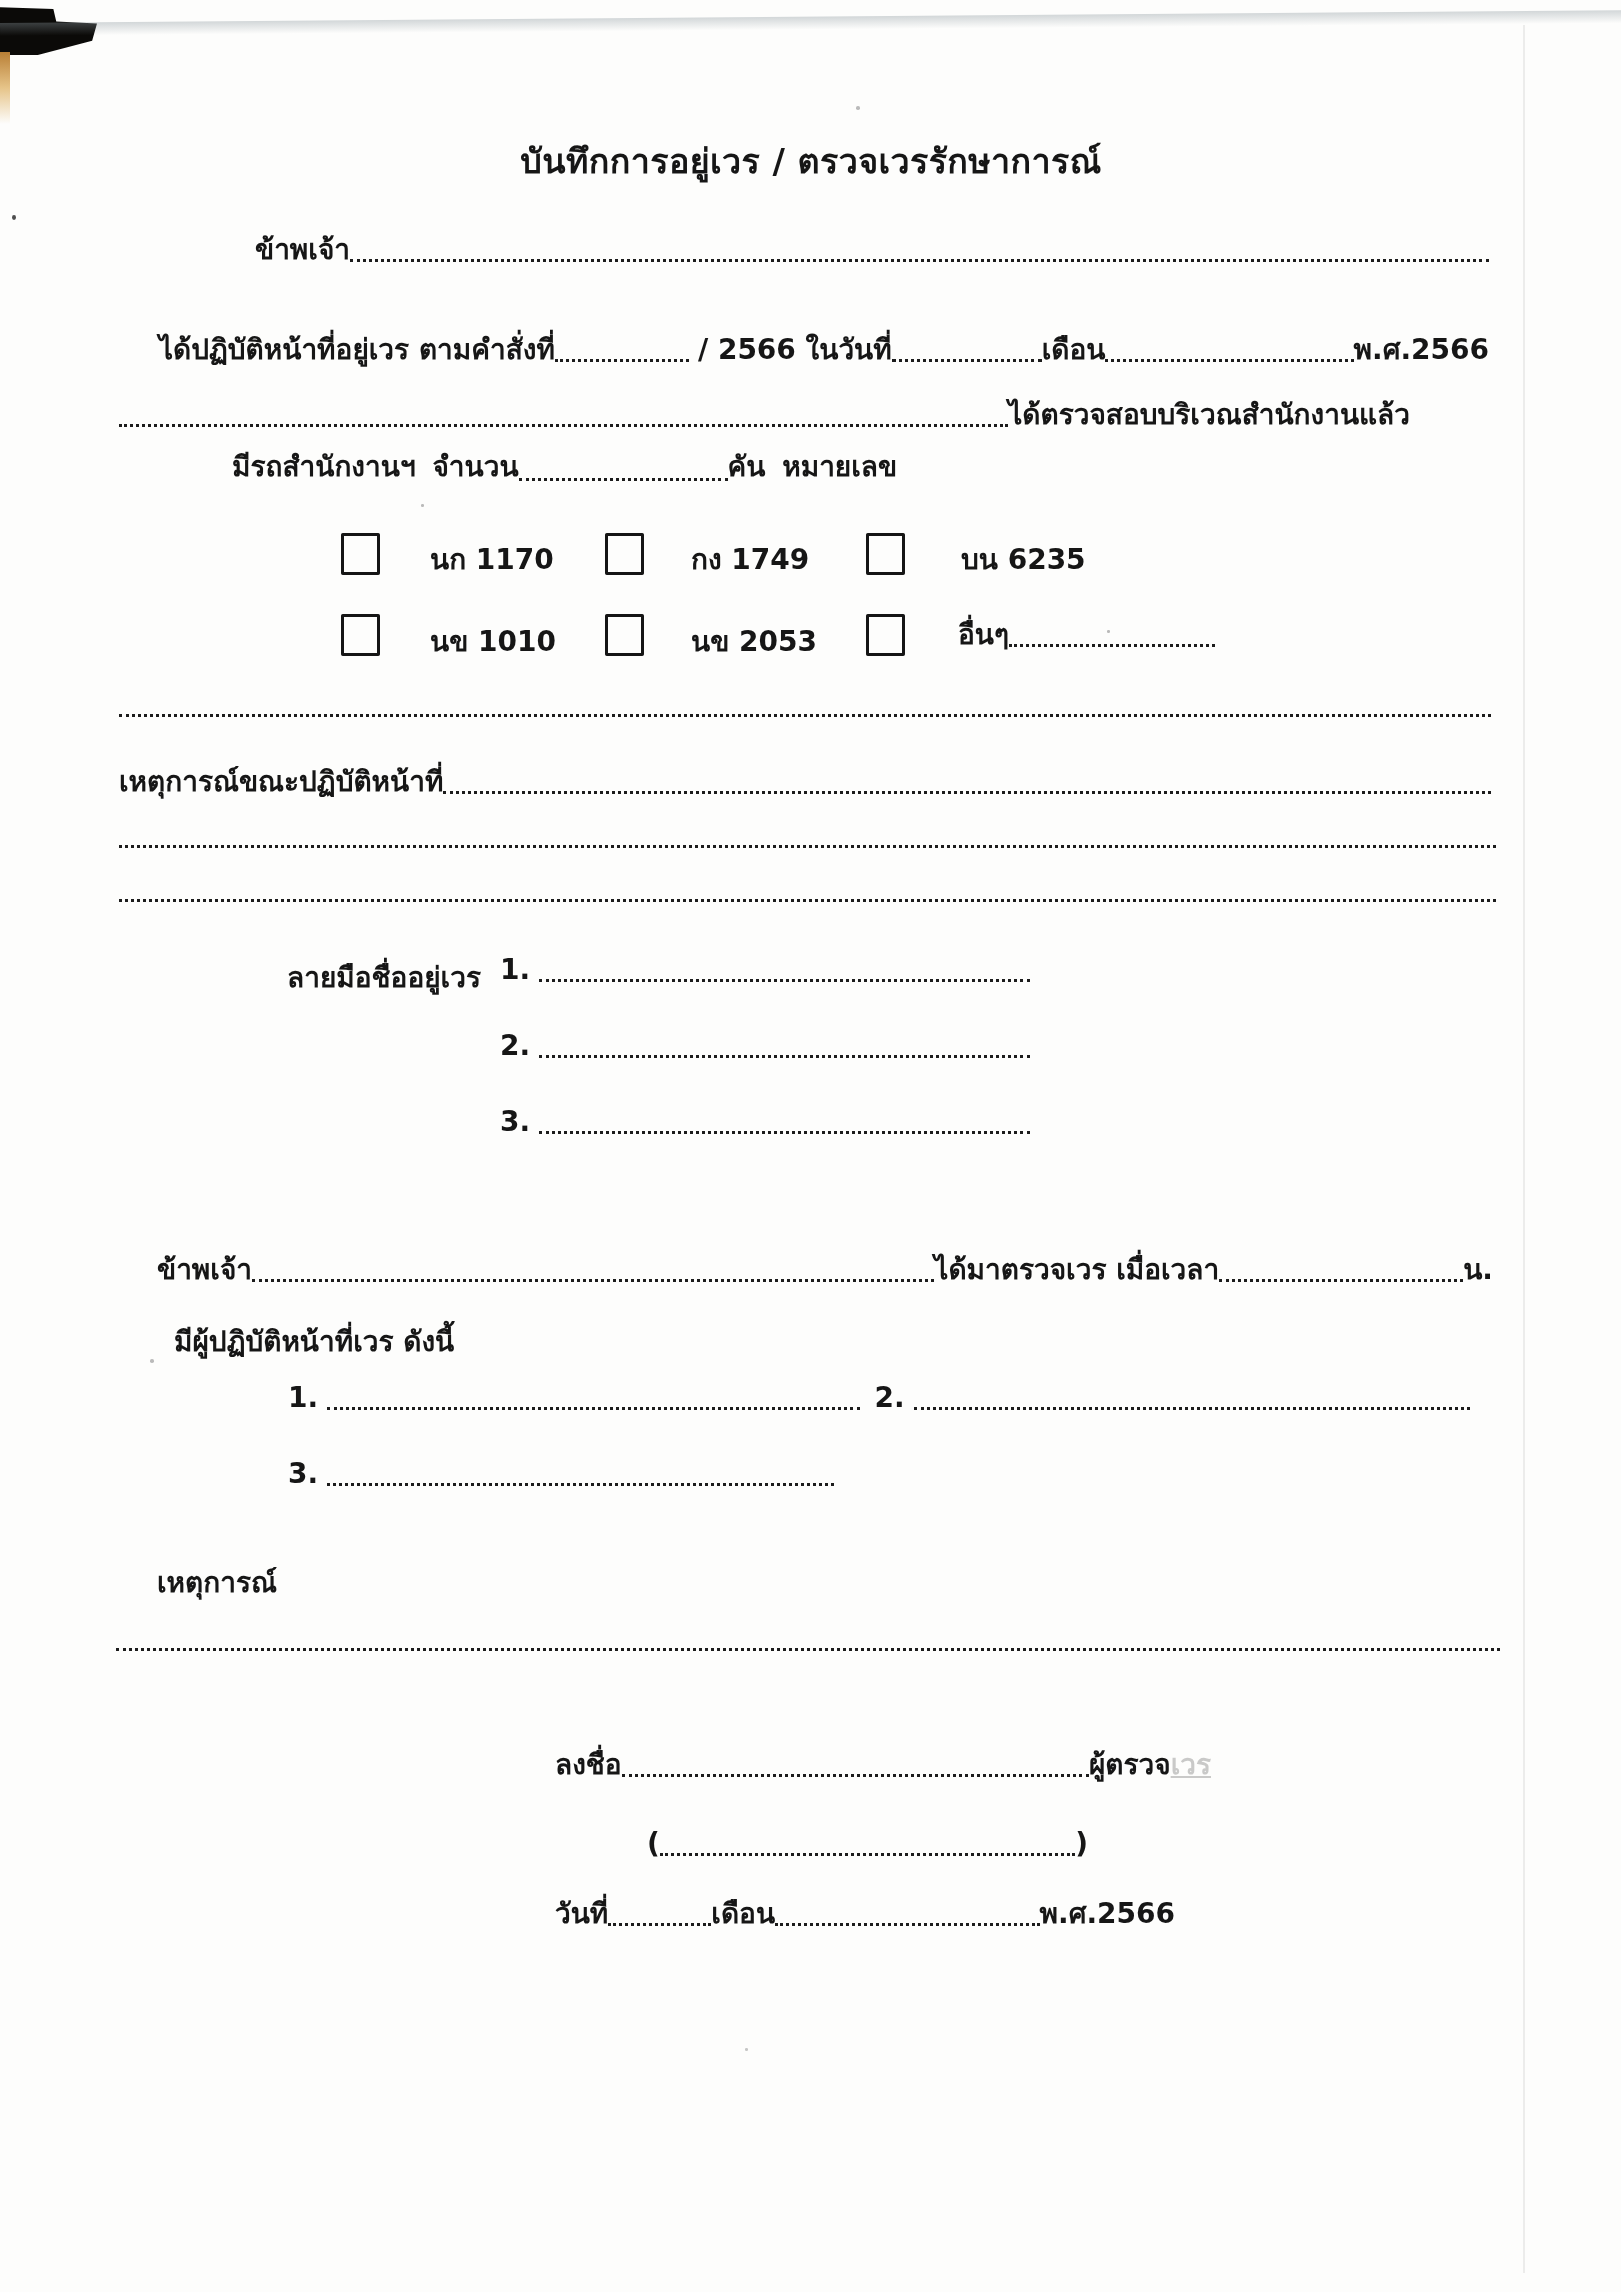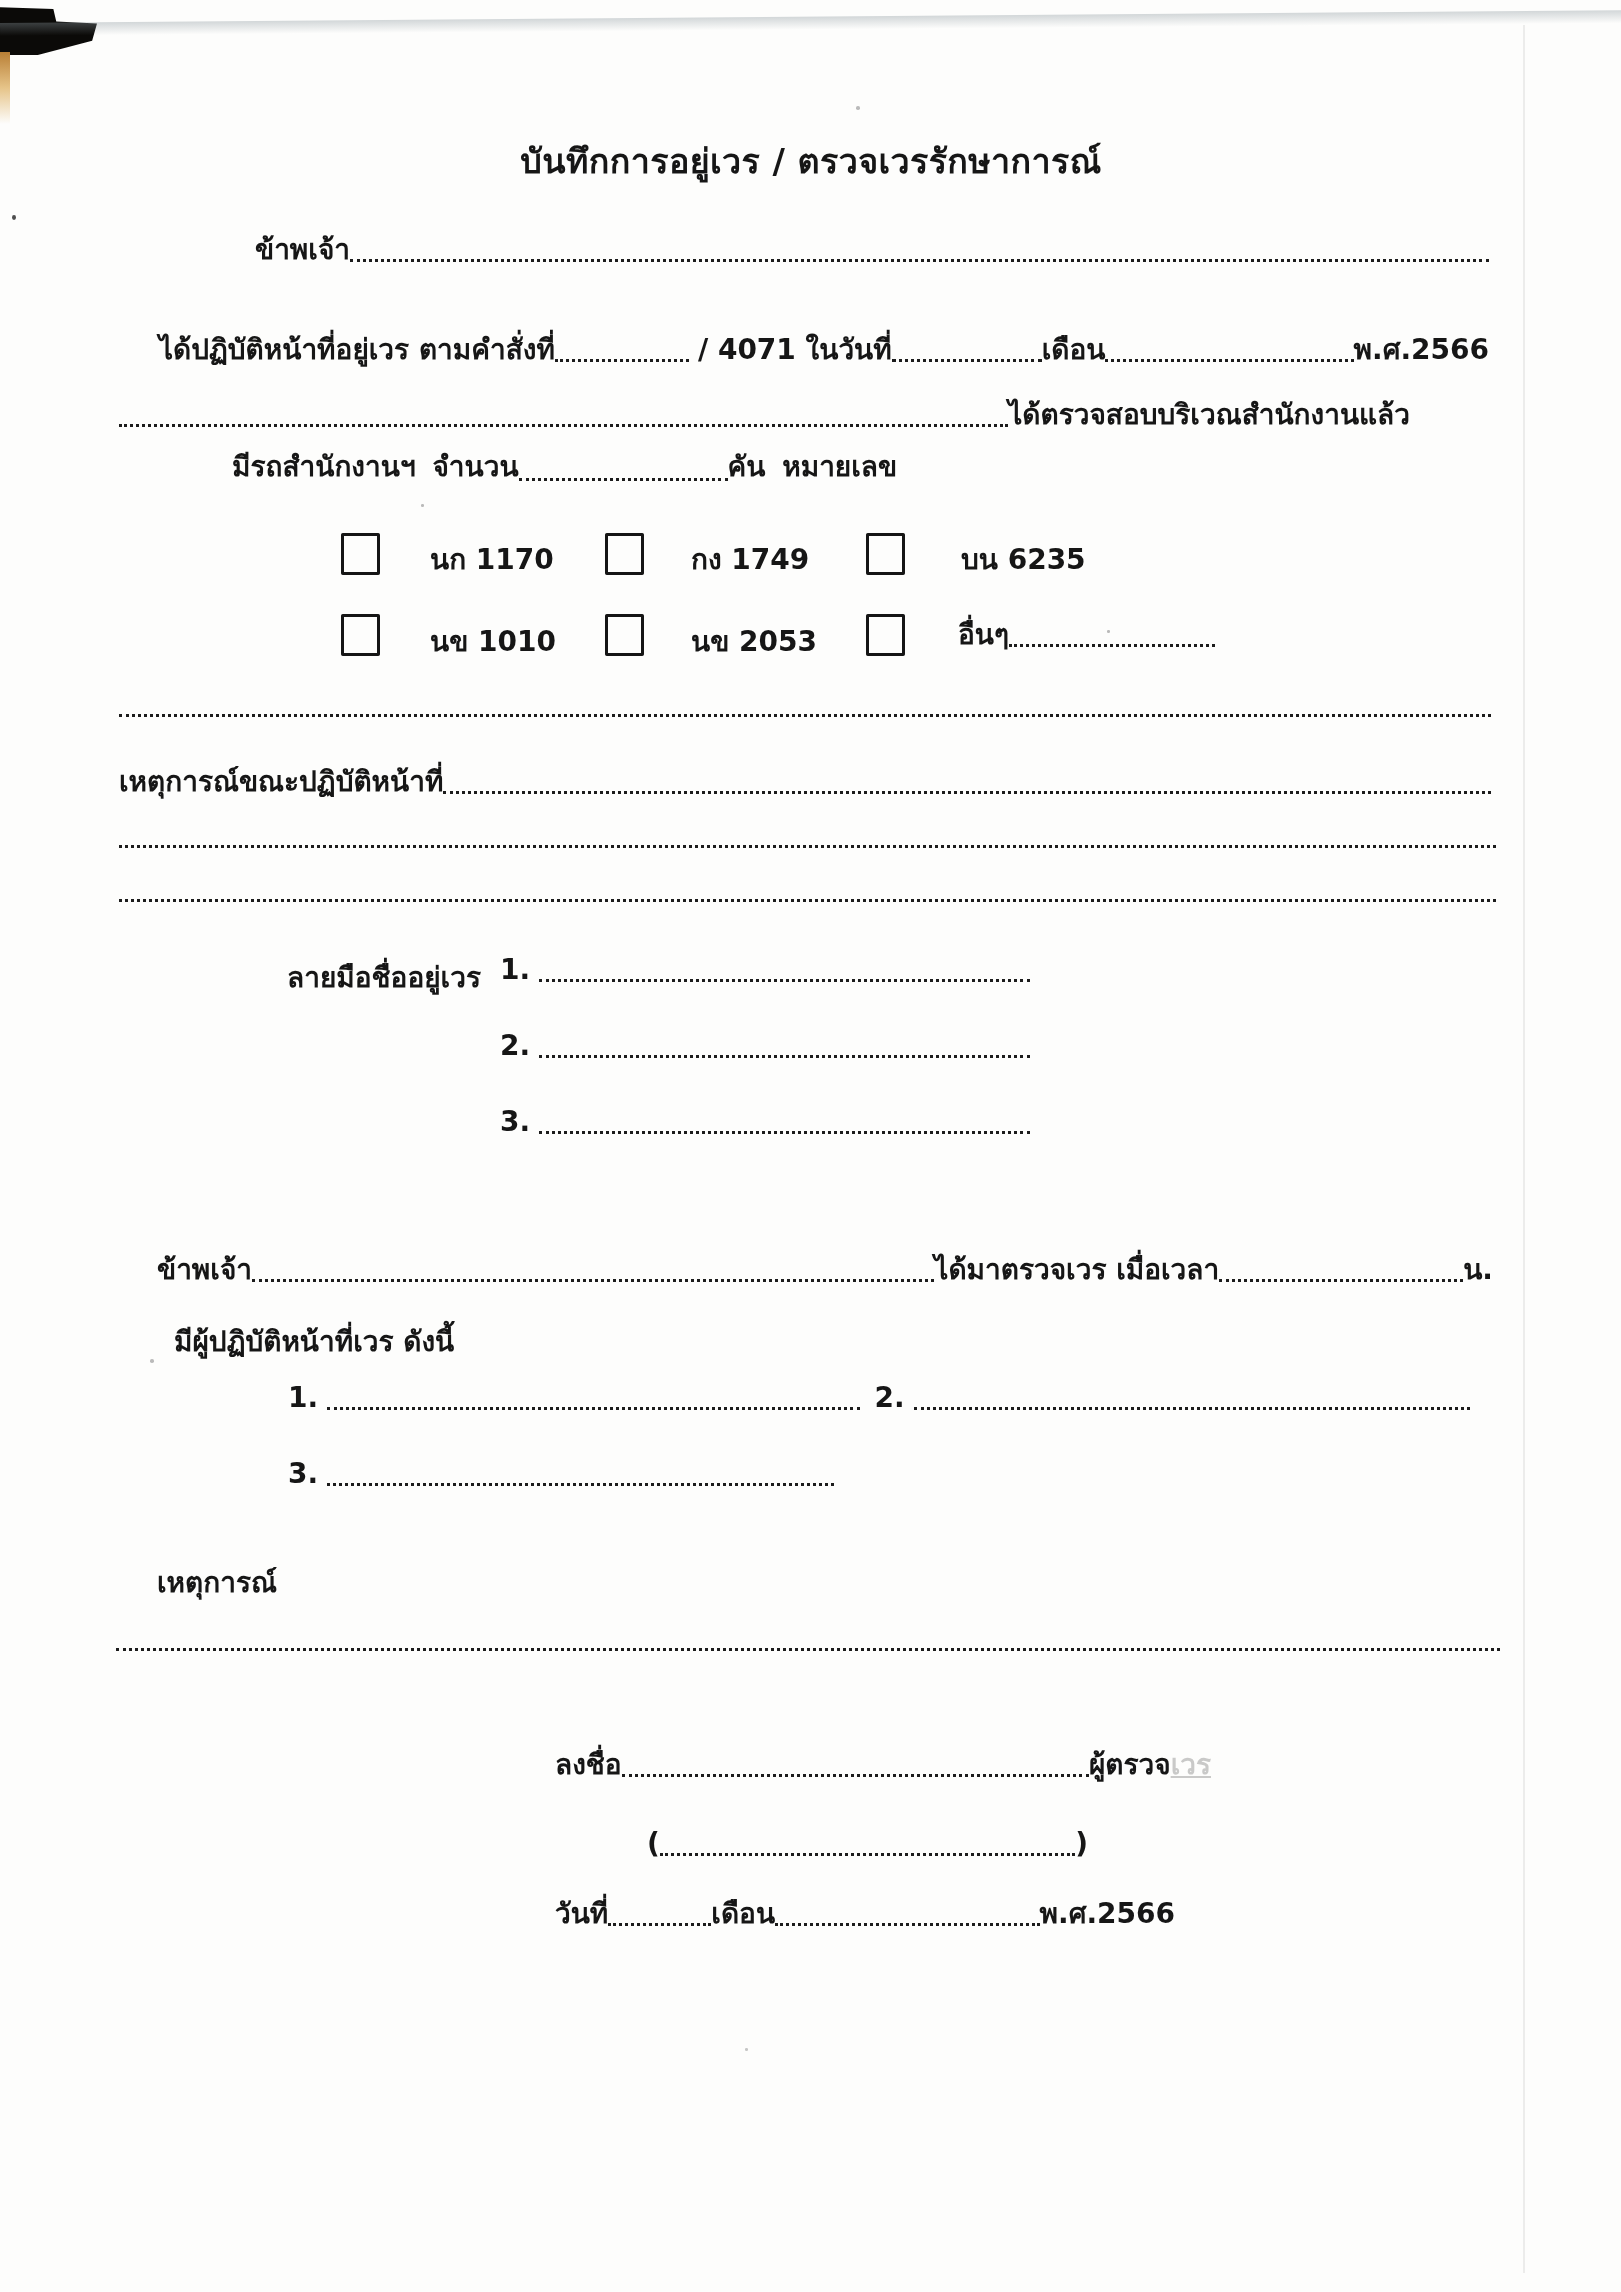--- a/index.html
+++ b/index.html
@@ -109,21 +109,21 @@
   <div class="title">บันทึกการอยู่เวร / ตรวจเวรรักษาการณ์</div>
 
   <div class="line" style="left:255px; top:231px; width:1234px;">
     <span class="t">ข้าพเจ้า</span>
     <span class="dots flex"></span>
   </div>
 
   <div class="line" style="left:159px; top:287px; width:1330px;margin-top:44px;">
     <span class="t">ได้ปฏิบัติหน้าที่อยู่เวร ตามคำสั่งที่</span>
     <span class="dots" style="width:134px;"></span>
-    <span class="t ml">/ 4071 ในวันที่</span>
+    <span class="t ml">/ 2566 ในวันที่</span>
     <span class="dots" style="width:150px;"></span>
     <span class="t">เดือน</span>
     <span class="dots flex"></span>
     <span class="t">พ.ศ.2566</span>
   </div>
 
 
   <div class="line" style="left:119px; top:396px; width:1291px;">
     <span class="dots flex"></span>
     <span class="t">ได้ตรวจสอบบริเวณสำนักงานแล้ว</span>

